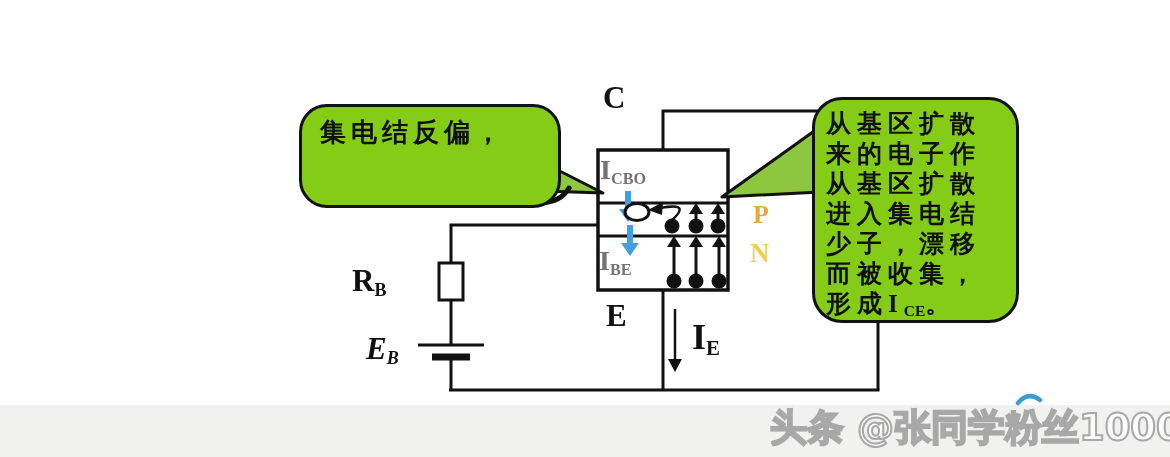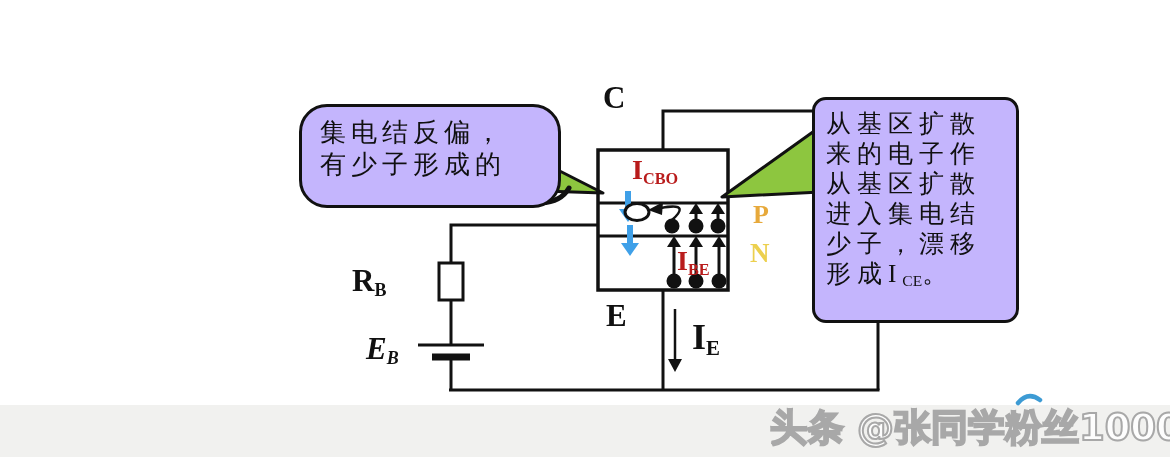--- a/index.html
+++ b/index.html
@@ -2,34 +2,34 @@
 <html><head>
 <meta charset="utf-8">
 <style>
   html,body{margin:0;padding:0;background:#fff;}
   .stage{position:relative;width:1170px;height:457px;background:#ffffff;overflow:hidden;
          font-family:"Liberation Serif", serif;}
   .layer{position:absolute;left:0;top:0;z-index:1;}
   .footer-strip{position:absolute;left:0;top:405px;width:1170px;height:52px;background:#f1f1ef;z-index:0;}
 
   
-  .bubble{position:absolute;box-sizing:border-box;background:#c4b5fd;border:3px solid #111;
-          z-index:2;color:#101010;font-weight:normal;}
+  .bubble{position:absolute;box-sizing:border-box;background:#84cc16;border:3px solid #111;
+          z-index:2;color:#101010;font-weight:bold;}
   .bubble .bline{white-space:nowrap;}
   .bubble-left{left:299px;top:104px;width:262px;height:104px;border-radius:28px;
                padding:10px 0 0 18px;font-size:26px;line-height:32px;letter-spacing:5px;}
-  .bubble-right{left:812px;top:97px;width:207px;height:226px;border-radius:14px;
+  .bubble-right{left:812px;top:97px;width:207px;height:226px;border-radius:30px;
                 padding:9px 0 0 11px;font-size:25px;line-height:30px;letter-spacing:6px;}
   .bsub{font-size:0.62em;vertical-align:-0.28em;letter-spacing:0;}
 
   
   .lbl{position:absolute;z-index:3;font-weight:bold;color:#111;white-space:nowrap;}
   .mainc{display:inline-block;}
   .subc{font-size:0.58em;vertical-align:-0.30em;}
-  .navy{color:#b91c1c;padding-left:32px;}
+  .navy{color:#737373;}
   .goldp{color:#e7a93b;}
   .goldn{color:#ecd04e;}
 
   .watermark{position:absolute;left:770px;top:404px;width:395px;height:48px;z-index:2;
              text-align:right;font-family:"DejaVu Sans", sans-serif;font-weight:bold;
              font-size:37px;line-height:48px;color:#fdfdfd;
              -webkit-text-stroke:2px #a8a8a8;text-shadow:0 0 1px #a8a8a8;white-space:nowrap;}
 </style>
 </head>
 <body>
@@ -103,37 +103,37 @@
 
     <polygon points="540,161 603,193 543,191" fill="#8dc63f" stroke="#111" stroke-width="3" stroke-linejoin="round"></polygon>
     <polygon points="838,114 722,197 840,191" fill="#8dc63f" stroke="#111" stroke-width="3" stroke-linejoin="round"></polygon>
     <path d="M 541 203 Q 561 202 569 188" stroke="#111" stroke-width="5" fill="none" stroke-linecap="round"></path>
 
     <path d="M 1018 403 Q 1028 391 1040 400" stroke="#3d9bd4" stroke-width="4.5" fill="none" stroke-linecap="round"></path>
   </svg>
 
   <div class="bubble bubble-left">
     <div class="bline"><span>集电结反偏，</span></div>
-    <div class="bline"><span>有少子形成的</span></div>
   </div>
 
   <div class="bubble bubble-right">
     <div class="bline"><span>从基区扩散</span></div>
     <div class="bline"><span>来的电子作</span></div>
     <div class="bline"><span>从基区扩散</span></div>
     <div class="bline"><span>进入集电结</span></div>
     <div class="bline"><span>少子，漂移</span></div>
+    <div class="bline"><span>而被收集，</span></div>
     <div class="bline"><span>形成I</span><span class="bsub">CE</span><span>。</span></div>
   </div>
 
   <div class="lbl" style="left:603px;top:80px;font-size:31px;"><span>C</span></div>
   <div class="lbl" style="left:606px;top:298px;font-size:31px;"><span>E</span></div>
 
   <div class="lbl navy" style="left:600px;top:154px;font-size:28px;"><span class="mainc">I</span><span class="subc">CBO</span></div>
-  <div class="lbl navy" style="left:599px;top:245px;font-size:28px;margin-left:46px;"><span class="mainc">I</span><span class="subc">BE</span></div>
+  <div class="lbl navy" style="left:599px;top:245px;font-size:28px;"><span class="mainc">I</span><span class="subc">BE</span></div>
   <div class="lbl" style="left:692px;top:316px;font-size:36px;"><span class="mainc">I</span><span class="subc">E</span></div>
 
   <div class="lbl" style="left:352px;top:263px;font-size:31px;text-decoration:underline;"><span class="mainc">R</span><span class="subc">B</span></div>
   <div class="lbl" style="left:366px;top:331px;font-size:31px;font-style:italic;"><span class="mainc">E</span><span class="subc">B</span></div>
 
   <div class="lbl goldp" style="left:753px;top:200px;font-size:26px;"><span>P</span></div>
   <div class="lbl goldn" style="left:750px;top:238px;font-size:27px;"><span>N</span></div>
 
   <div class="watermark">头条 @张同学粉丝1000万</div>
 

